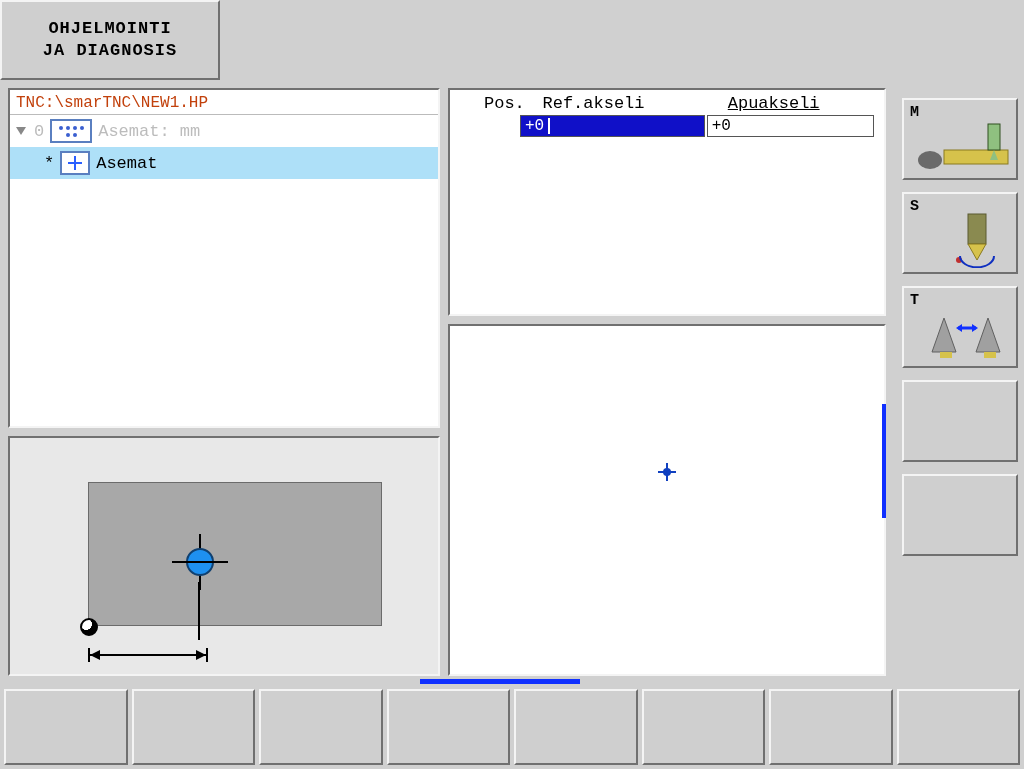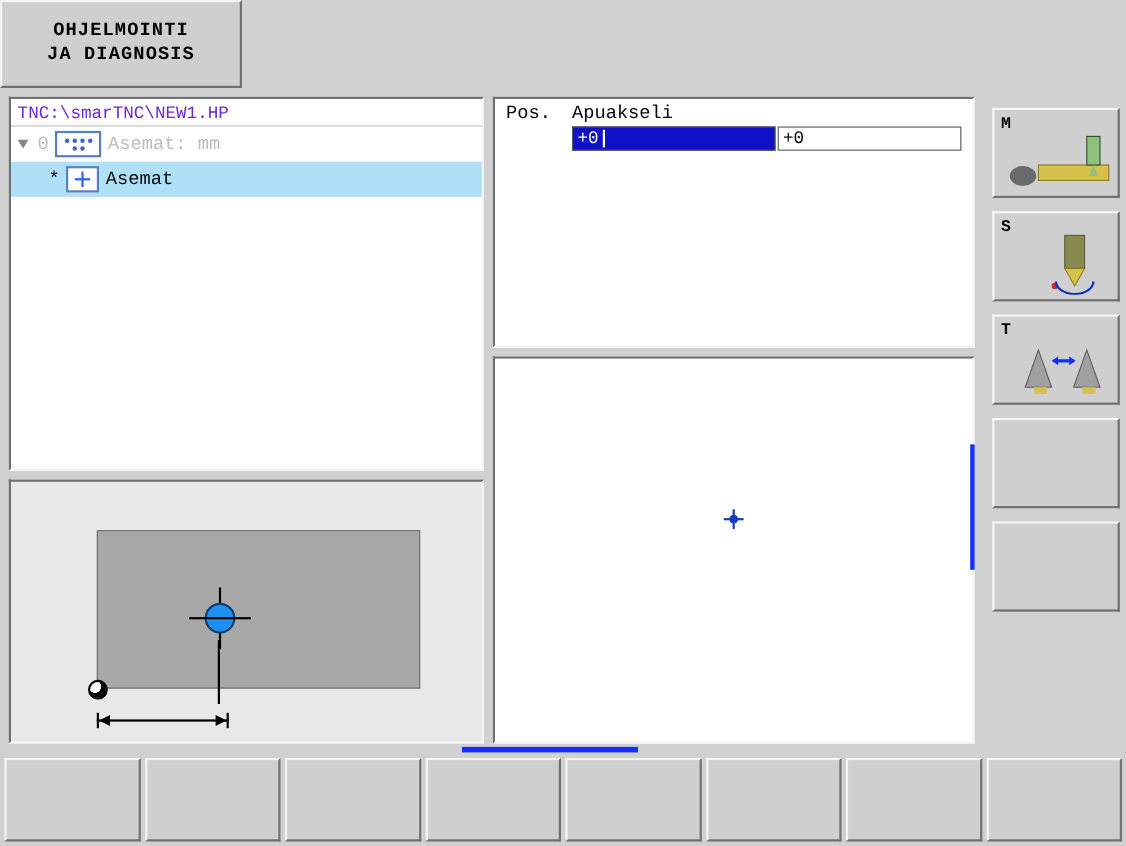--- a/index.html
+++ b/index.html
@@ -57,21 +57,21 @@
   .tree-panel {
     position: absolute;
     top: 0; left: 0;
     width: 432px; height: 340px;
     background: #fff;
   }
   .tree-path {
     font-size: 16px;
     padding: 4px 6px 2px 6px;
     border-bottom: 1px solid #bbb;
-    color: #6d28d9;
+    color: #c2410c;
   }
   .tree-row {
     display: flex; align-items: center;
     height: 32px;
     font-size: 17px;
     padding-left: 4px;
     gap: 6px;
   }
   .tree-row.dim { color: #bcbcbc; }
   .tree-row.sel { background: #aee0f8; color: #000; }
@@ -148,25 +148,25 @@
   .dim-arrow-l { left:80px; border-right:10px solid #000; }
   .dim-arrow-r { left:186px; border-left:10px solid #000; }
   .params-panel {
     position: absolute;
     top: 0; left: 440px;
     width: 438px; height: 228px;
     background: #fff;
   }
   .params-head {
     display: flex; font-size: 17px;
-    padding: 4px 10px 0 10px; color: #000;
+    padding: 4px 10px 0 10px; color: #000; margin-left: 24px;
   }
   .ph-pos  { width: 60px; }
   .ph-ref  { width: 190px; }
-  .ph-apu  { width: 150px; }
+  .ph-apu  { width: 150px; text-decoration: underline; }
   .params-row {
     display: flex; padding: 2px 10px 0 70px; gap: 2px;
   }
   .cell {
     height: 22px; font-size: 16px; font-family: "Courier New", monospace;
     padding: 0 4px; display: flex; align-items: center;
     border: 1px solid #555;
   }
   .cell.ref { width: 190px; background: #1010c8; color: #fff; }
   .cell.apu { width: 172px; background: #fff; color: #000; }
@@ -267,20 +267,21 @@
     <div class="dim-origin"></div>
     <div class="dim-v"></div>
     <div class="dim-h"></div>
     <div class="dim-arrow-l"></div>
     <div class="dim-arrow-r"></div>
   </div>
 
   <div class="params-panel bevel-in">
     <div class="params-head">
       <span class="ph-pos">Pos.</span>
+      <span class="ph-ref">Ref.akseli</span>
       <span class="ph-apu">Apuakseli</span>
     </div>
     <div class="params-row">
       <div class="cell ref">
         <span>+0</span>
         <span class="cursor-bar"></span>
       </div>
       <div class="cell apu">
         <span>+0</span>
       </div>

